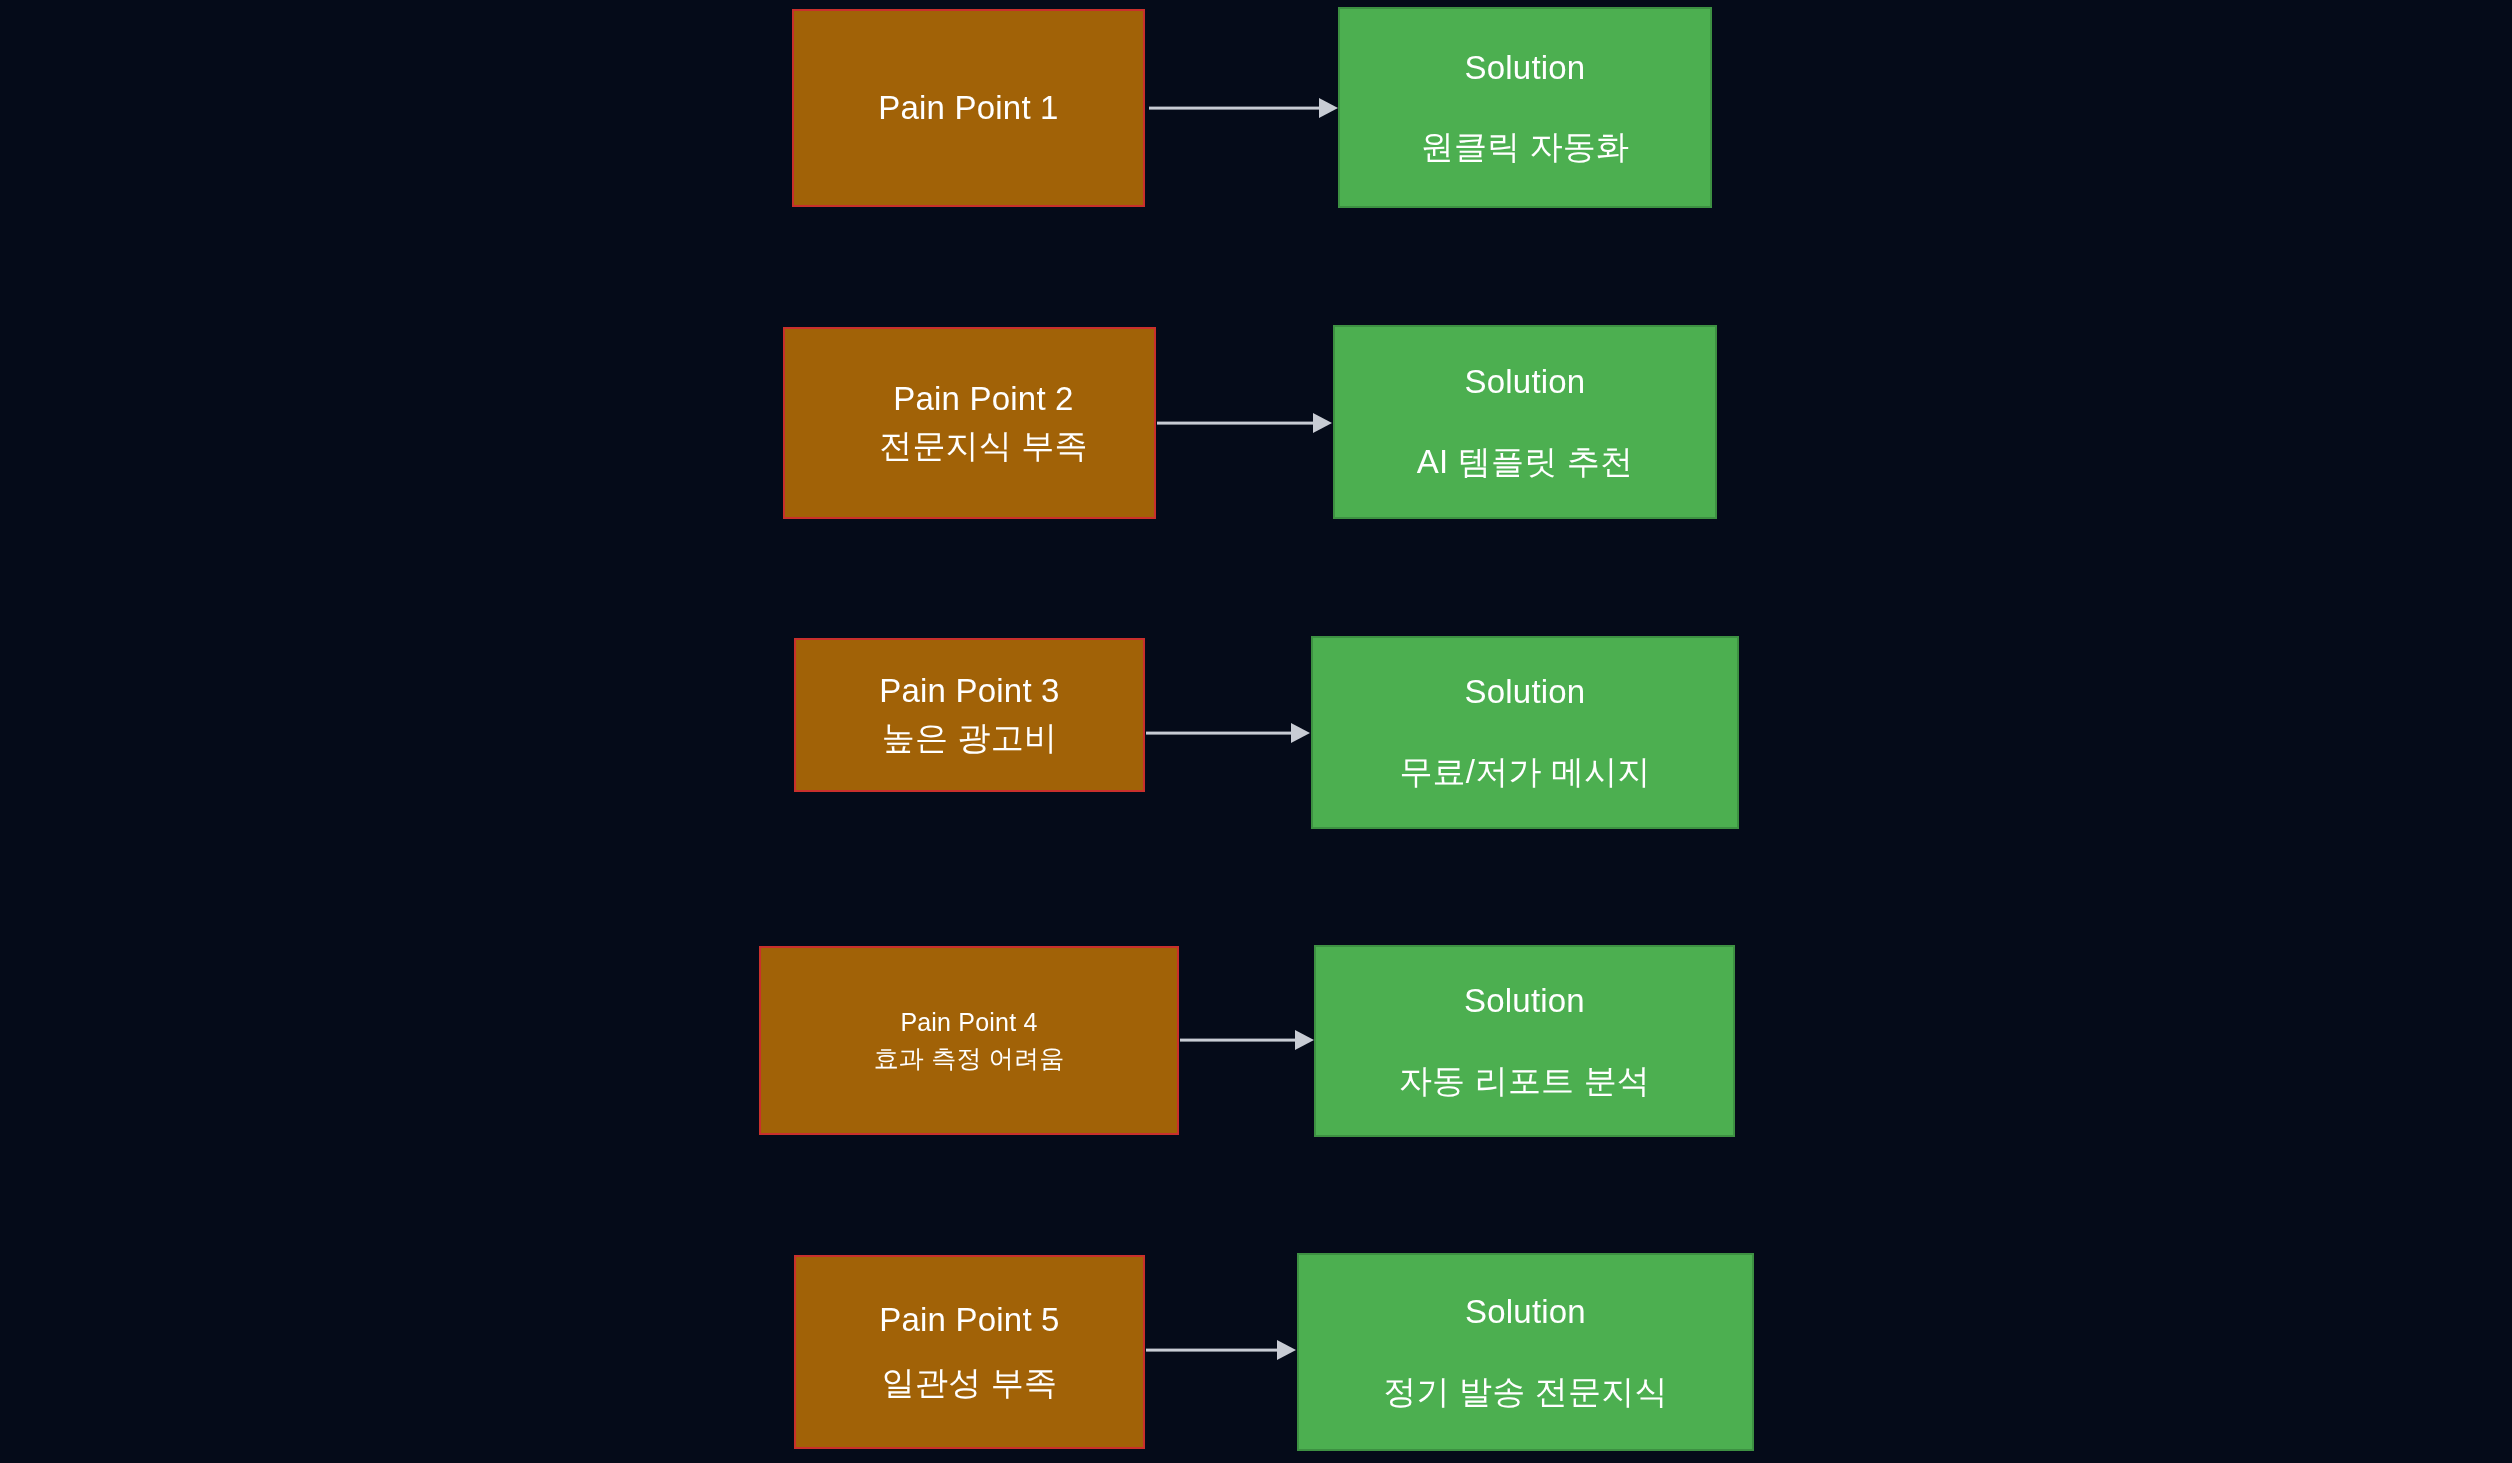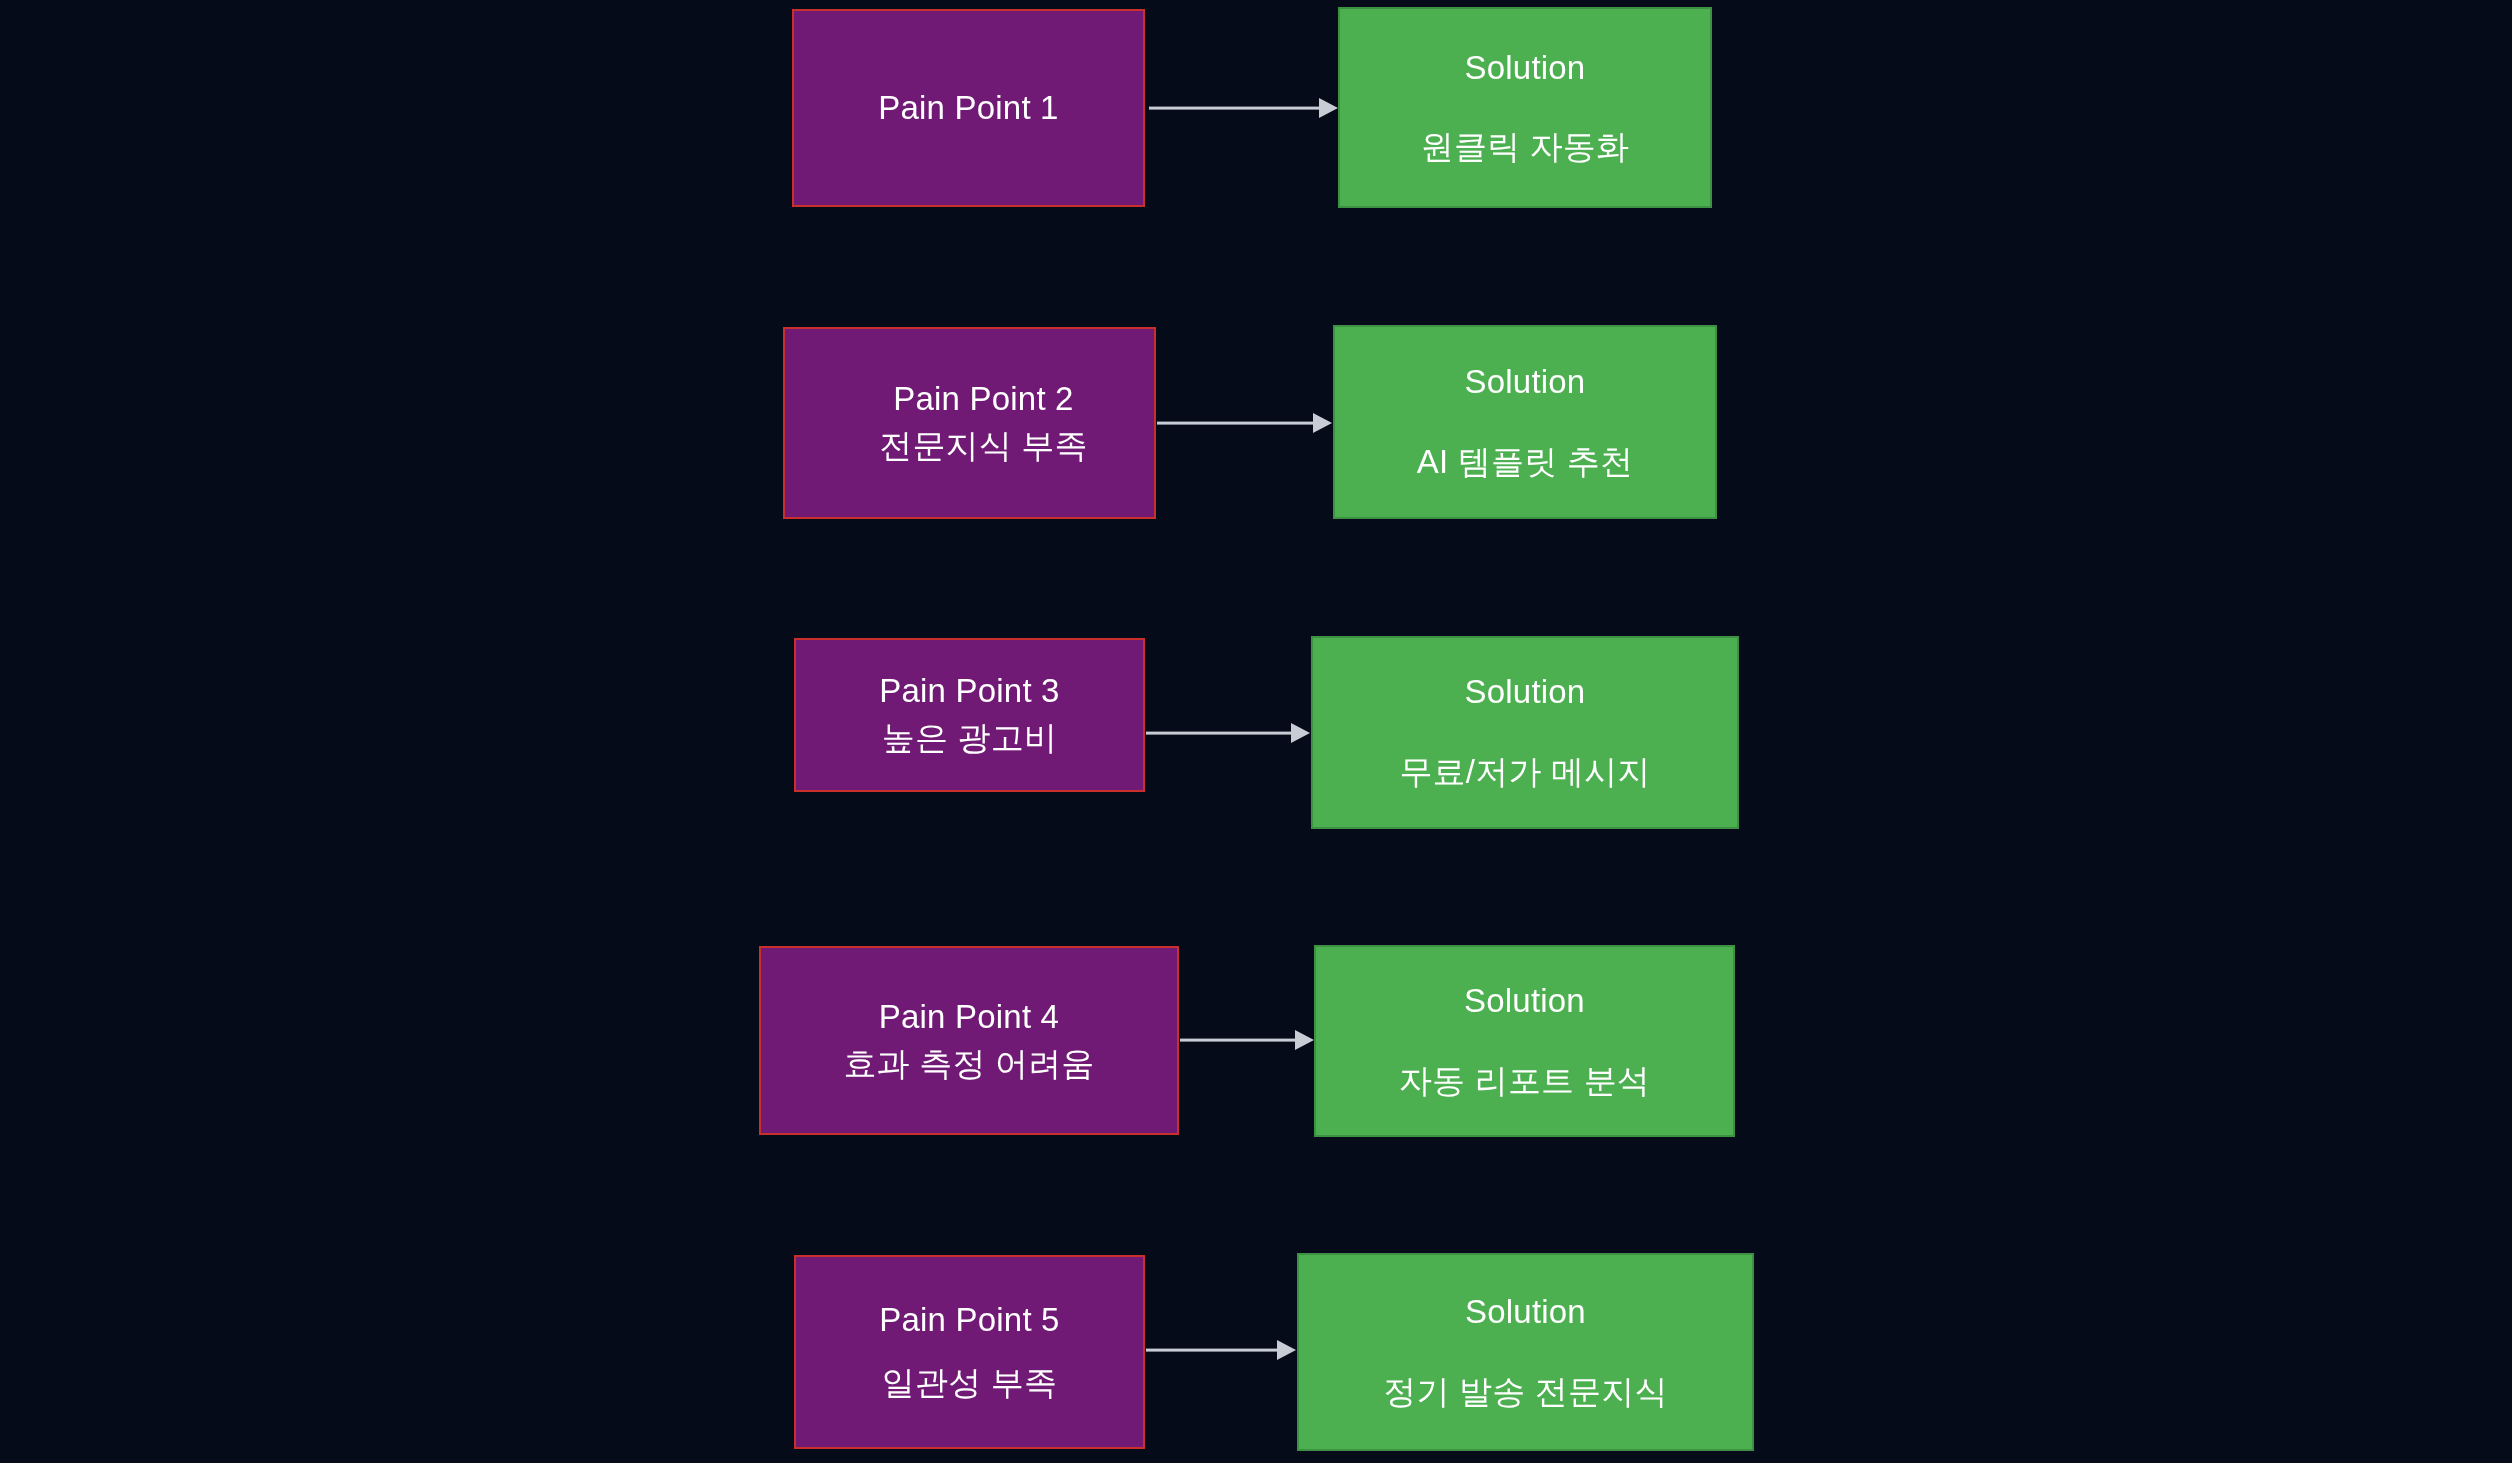--- a/index.html
+++ b/index.html
@@ -38,21 +38,21 @@
     white-space: nowrap;
   }
 
   .node .line1,
   .node .line2 {
     display: block;
     width: 100%;
   }
 
   .node.pain {
-    background: #701a75;
+    background: #a16207;
     border: 2.8px solid #c9302c;
   }
 
   .node.solution {
     background: #4caf50;
     border: 2.8px solid #3d9142;
     gap: 33px;
   }
 
   
@@ -115,21 +115,21 @@
       <span class="line2">높은 광고비</span>
     </div>
     <div class="arrow" style="left: 1146px; top: 723px; width: 164px;">
       <div class="shaft" style="width: 146px;"></div>
       <div class="head"></div>
     </div>
     <div class="node solution" style="left: 1311px; top: 636px; width: 428px; height: 193px; font-size: 33px;">
       <span class="line1">Solution</span>
       <span class="line2">무료/저가 메시지</span>
     </div>
-    <div class="node pain" style="left: 759px; top: 946px; width: 420px; height: 189px; font-size: 33px;">
+    <div class="node pain" style="left: 759px; top: 946px; width: 420px; height: 189px; font-size: 25px;">
       <span class="line1">Pain Point 4</span>
       <span class="line2">효과 측정 어려움</span>
     </div>
     <div class="arrow" style="left: 1180px; top: 1030px; width: 134px;">
       <div class="shaft" style="width: 115px;"></div>
       <div class="head"></div>
     </div>
     <div class="node solution" style="left: 1314px; top: 945px; width: 421px; height: 192px; font-size: 33px;">
       <span class="line1">Solution</span>
       <span class="line2">자동 리포트 분석</span>

